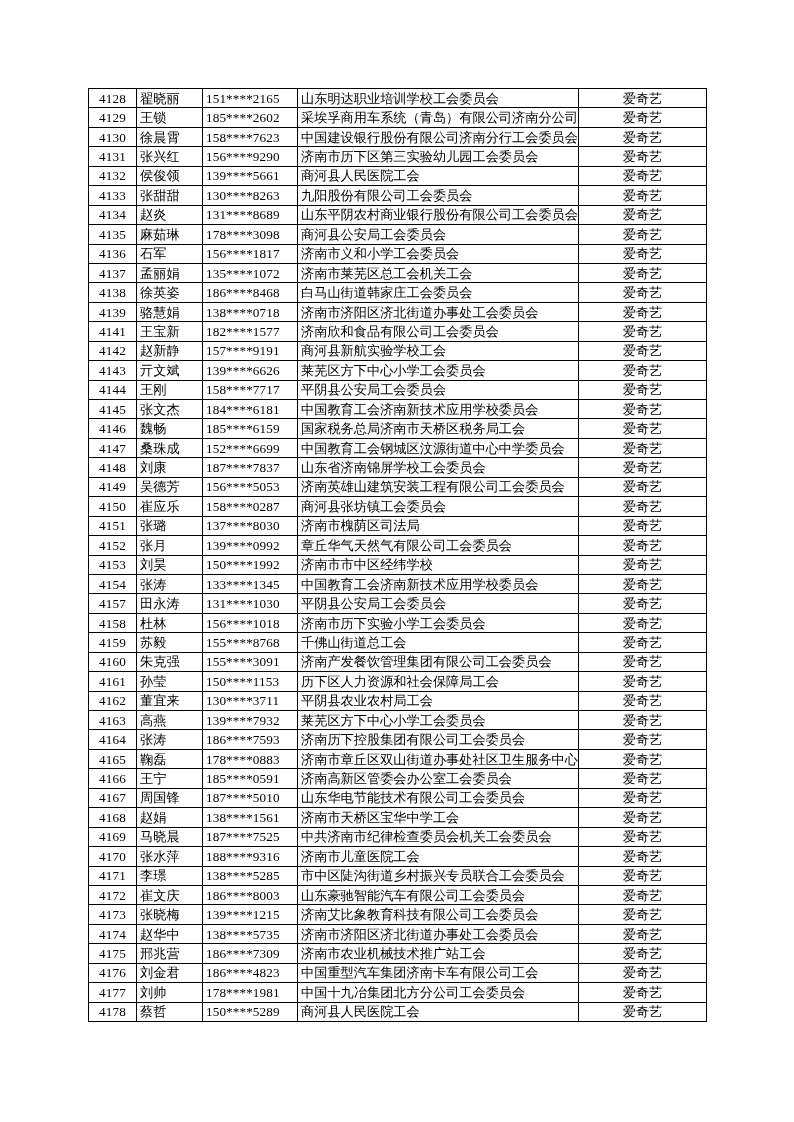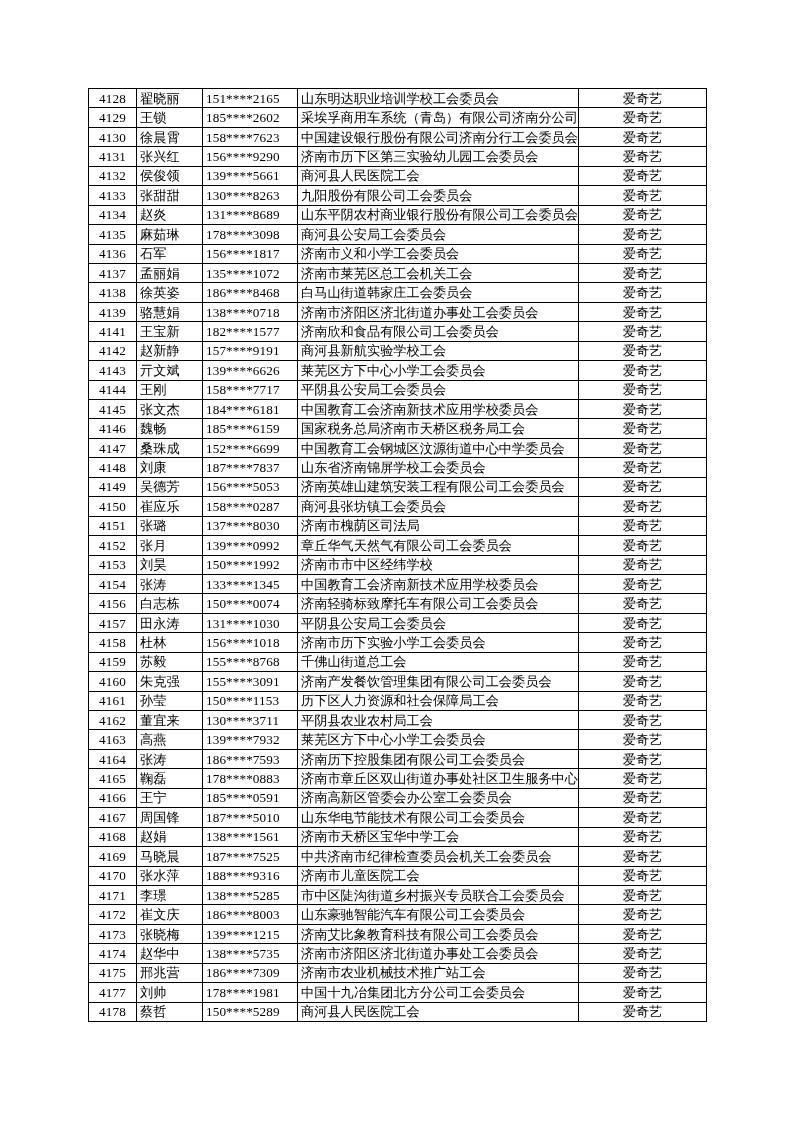--- a/index.html
+++ b/index.html
@@ -278,27 +278,20 @@
             <td class="cell-platform">爱奇艺</td>
           </tr>
           <tr>
             <td class="cell-id">4154</td>
             <td class="cell-name">张涛</td>
             <td class="cell-phone">133****1345</td>
             <td class="cell-org">中国教育工会济南新技术应用学校委员会</td>
             <td class="cell-platform">爱奇艺</td>
           </tr>
           <tr>
-            <td class="cell-id">4156</td>
-            <td class="cell-name">白志栋</td>
-            <td class="cell-phone">150****0074</td>
-            <td class="cell-org">济南轻骑标致摩托车有限公司工会委员会</td>
-            <td class="cell-platform">爱奇艺</td>
-          </tr>
-          <tr>
             <td class="cell-id">4157</td>
             <td class="cell-name">田永涛</td>
             <td class="cell-phone">131****1030</td>
             <td class="cell-org">平阴县公安局工会委员会</td>
             <td class="cell-platform">爱奇艺</td>
           </tr>
           <tr>
             <td class="cell-id">4158</td>
             <td class="cell-name">杜林</td>
             <td class="cell-phone">156****1018</td>
@@ -418,20 +411,27 @@
             <td class="cell-platform">爱奇艺</td>
           </tr>
           <tr>
             <td class="cell-id">4175</td>
             <td class="cell-name">邢兆营</td>
             <td class="cell-phone">186****7309</td>
             <td class="cell-org">济南市农业机械技术推广站工会</td>
             <td class="cell-platform">爱奇艺</td>
           </tr>
           <tr>
+            <td class="cell-id">4176</td>
+            <td class="cell-name">刘金君</td>
+            <td class="cell-phone">186****4823</td>
+            <td class="cell-org">中国重型汽车集团济南卡车有限公司工会</td>
+            <td class="cell-platform">爱奇艺</td>
+          </tr>
+          <tr>
             <td class="cell-id">4177</td>
             <td class="cell-name">刘帅</td>
             <td class="cell-phone">178****1981</td>
             <td class="cell-org">中国十九冶集团北方分公司工会委员会</td>
             <td class="cell-platform">爱奇艺</td>
           </tr>
           <tr>
             <td class="cell-id">4178</td>
             <td class="cell-name">蔡哲</td>
             <td class="cell-phone">150****5289</td>

